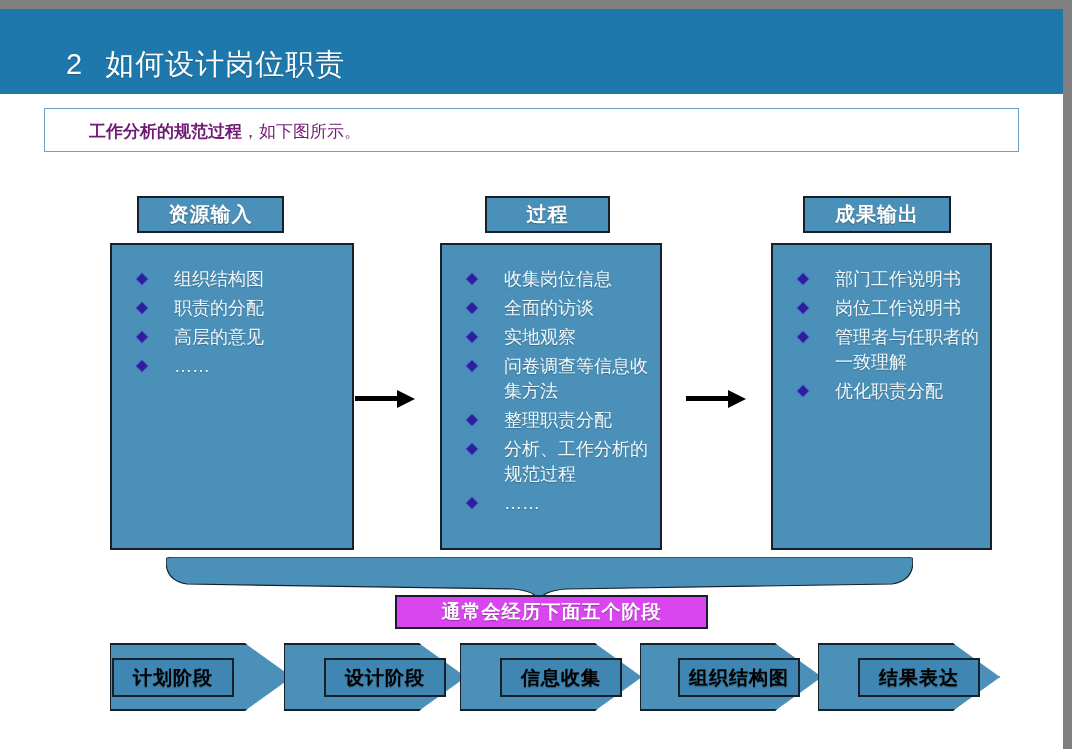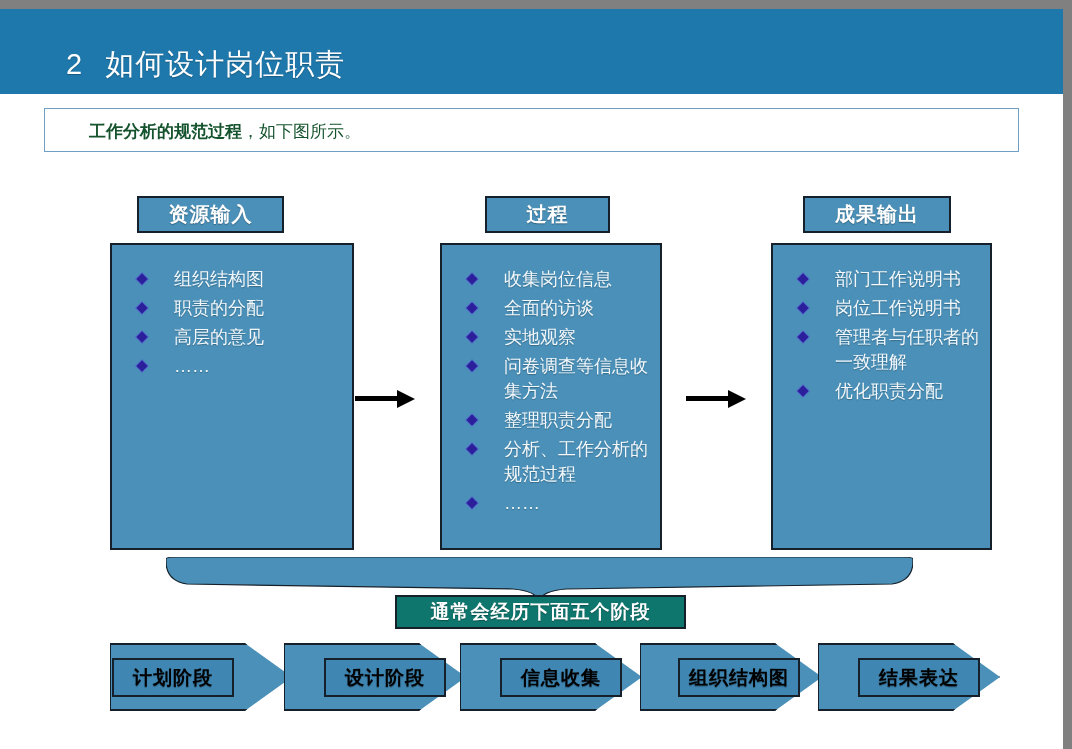--- a/index.html
+++ b/index.html
@@ -58,21 +58,21 @@
     height: 44px;
     border: 1px solid #6f9fc4;
     background: #ffffff;
     box-sizing: border-box;
   }
   #subtitle-text {
     position: absolute;
     left: 44px;
     top: 11px;
     font-size: 17px;
-    color: #14532d;
+    color: #701a75;
     white-space: nowrap;
     font-weight: normal;
   }
   #subtitle-text b {
     font-weight: bold;
   }
 
   
   .col-tab {
     position: absolute;
@@ -166,23 +166,23 @@
     top: 548px;
     width: 747px;
     height: 45px;
   }
 
   
   #stage-banner {
     position: absolute;
     left: 395px;
     top: 586px;
-    width: 291px;
+    width: 313px;
     height: 34px;
-    background: #0f766e;
+    background: #d946ef;
     border: 2px solid #16202a;
     box-sizing: border-box;
     color: #ffffff;
     font-size: 19px;
     font-weight: bold;
     display: flex;
     align-items: center;
     justify-content: center;
     letter-spacing: 1px;
     text-shadow: 0 1px 1px rgba(0,0,0,.3);

